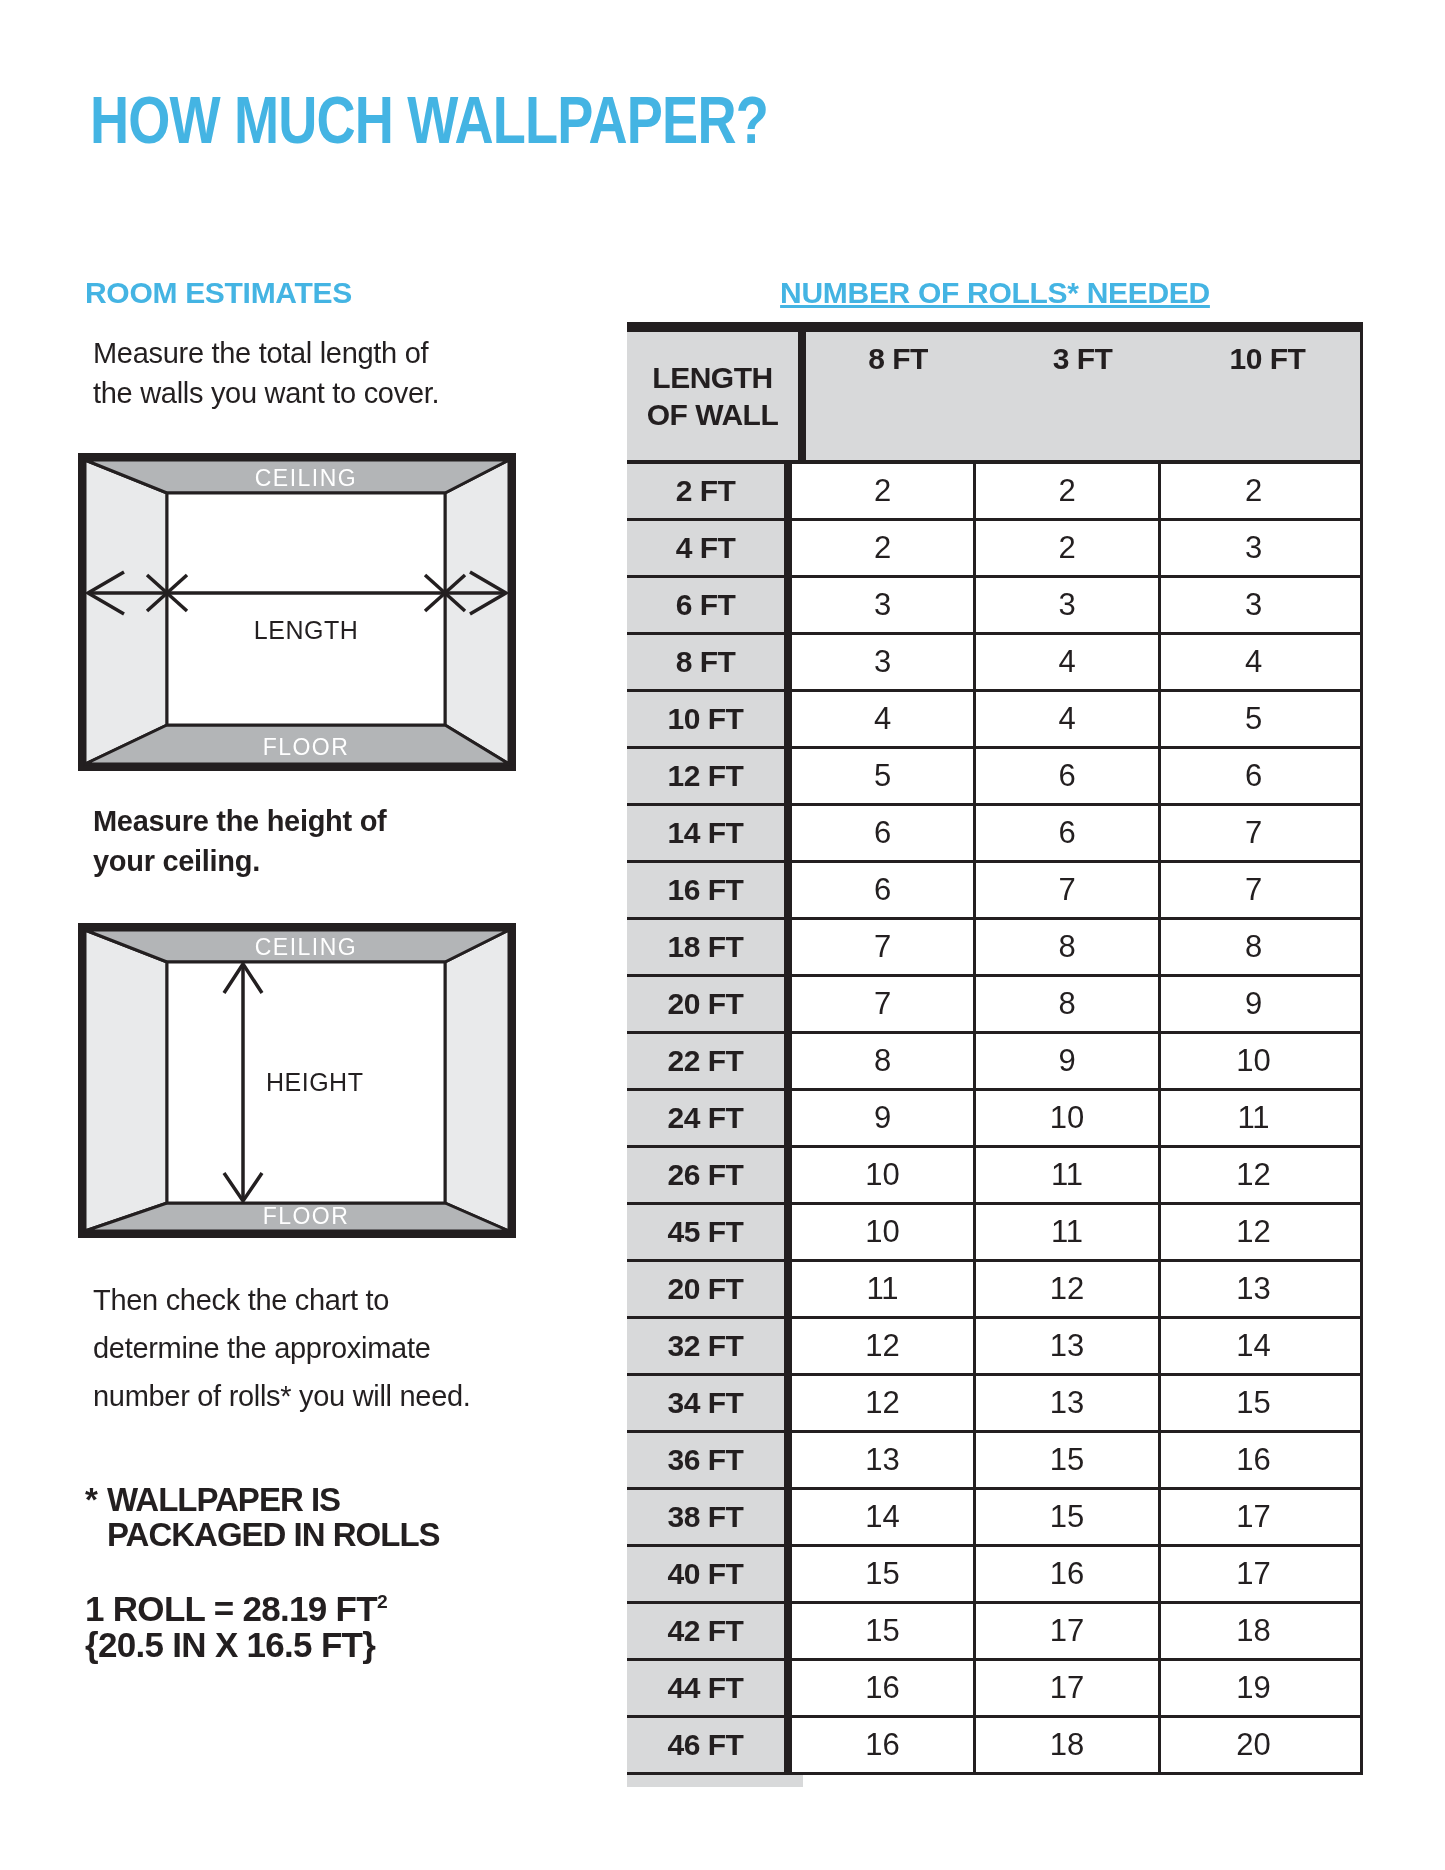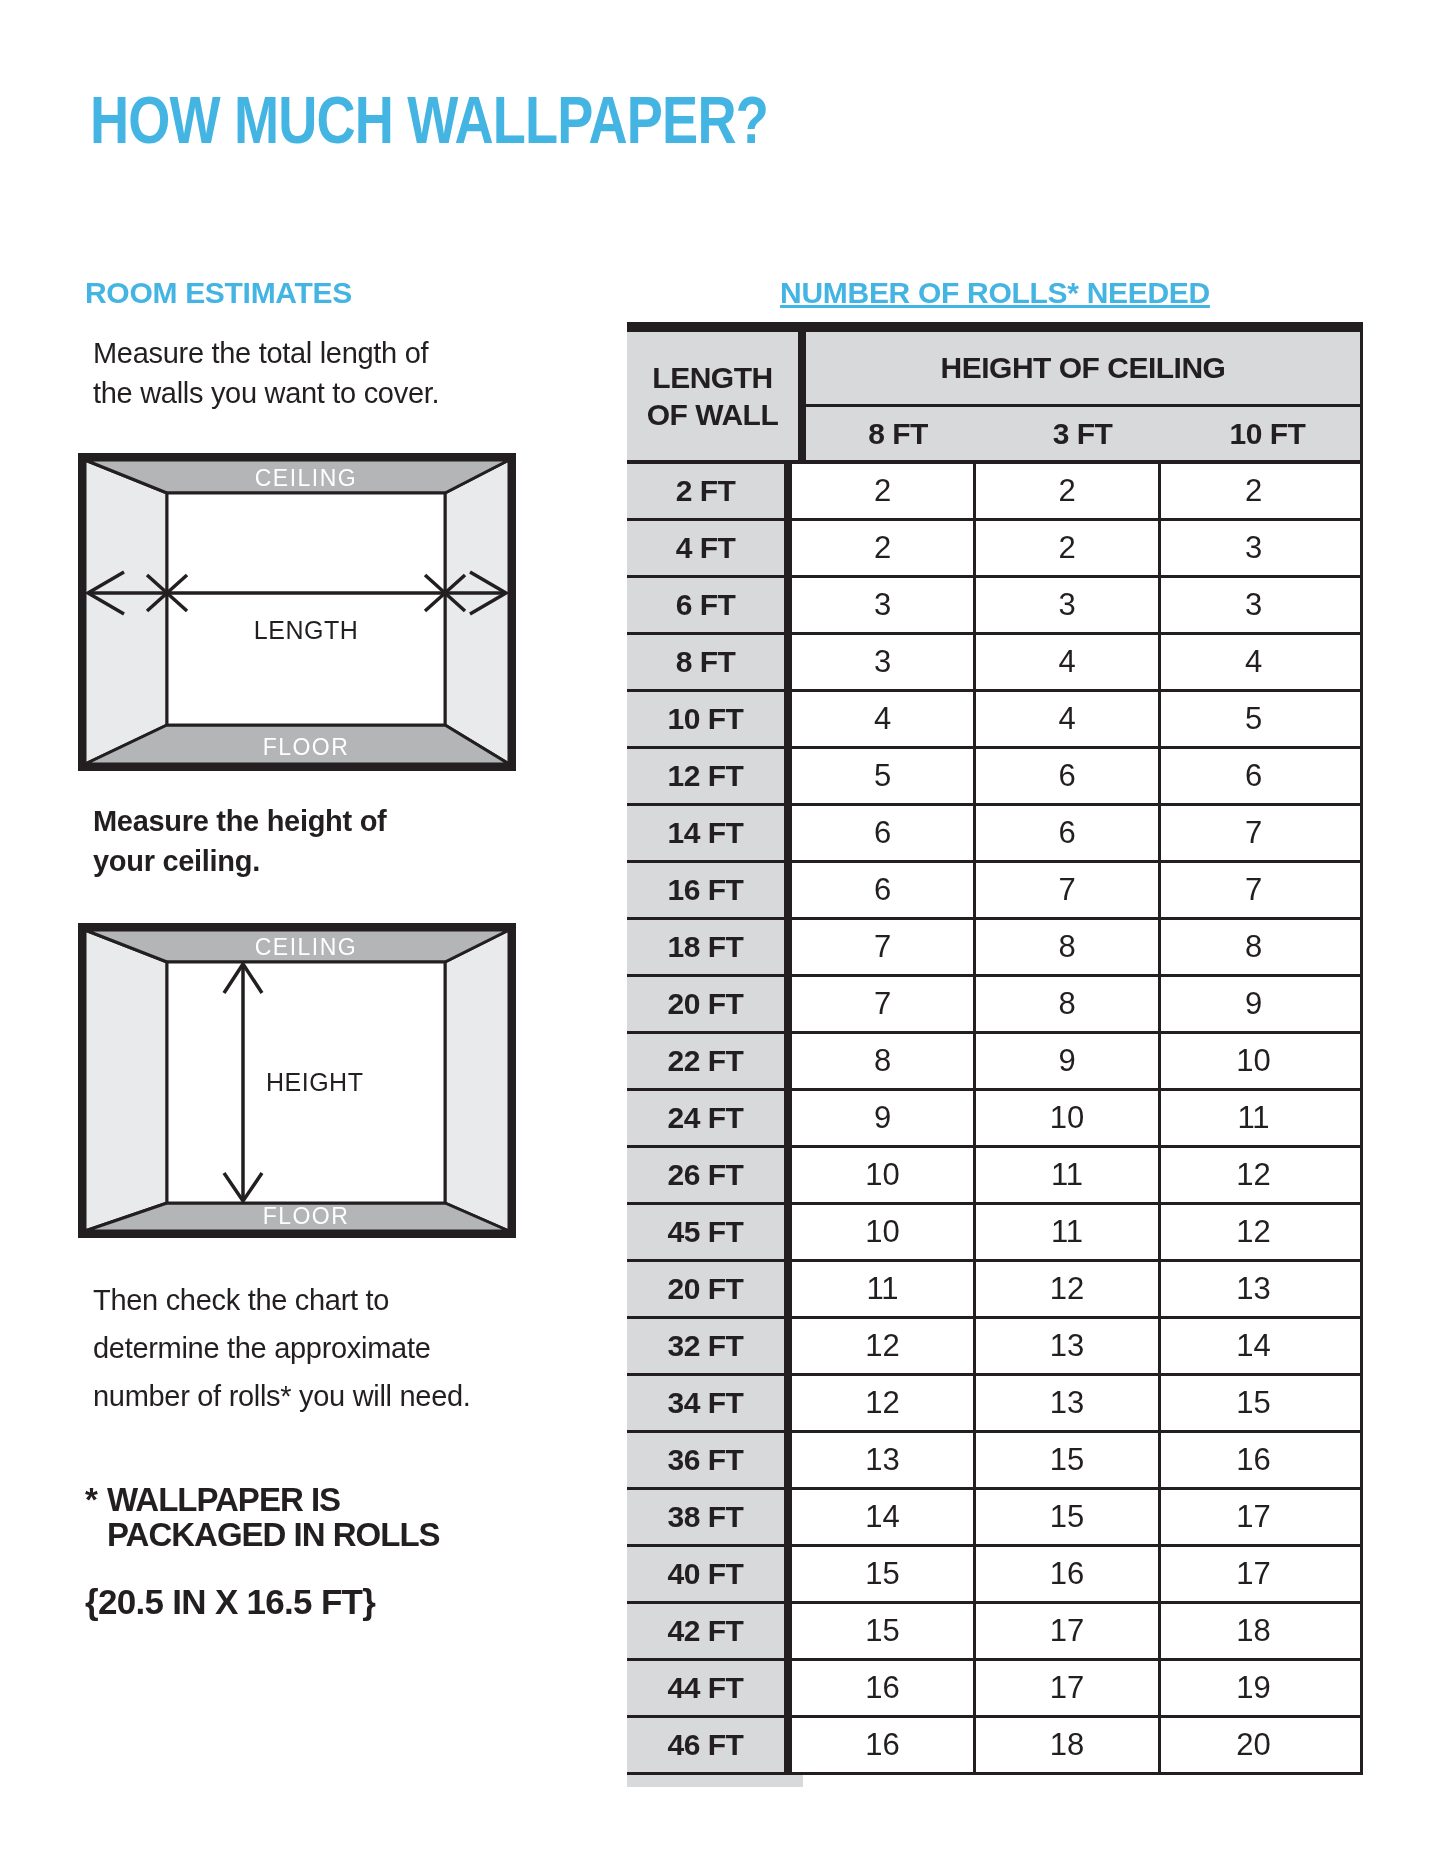--- a/index.html
+++ b/index.html
@@ -143,33 +143,33 @@
 determine the approximate
 number of rolls* you will need.</div>
 
 <div class="abs" id="footnote">
   <span class="marker">*</span>
   <span class="ftext">WALLPAPER IS
 PACKAGED IN ROLLS</span>
 </div>
 
 <div class="abs" id="roll-info">
+  <div><span>1 ROLL = 28.19 FT</span><sup>2</sup></div>
   <div>{20.5 IN X 16.5 FT}</div>
 </div>
 
 <div class="abs section-heading" id="rolls-heading">NUMBER OF ROLLS* NEEDED</div>
 
 <div class="abs" id="rolls-table">
   <div class="tbl-topbar"></div>
   <div class="tbl-grid">
     <div class="hdr">
       <div class="hdr-label">LENGTH
 OF WALL</div>
       <div class="hdr-right">
-        <div class="hoc">HEIGHT OF CEILING</div>
         <div class="subcols">
           <div class="subcol s0">8 FT</div>
           <div class="subcol s1">3 FT</div>
           <div class="subcol s2">10 FT</div>
         </div>
       </div>
     </div>
     <div>
         <div class="trow">
           <div class="c-label">2 FT</div>

